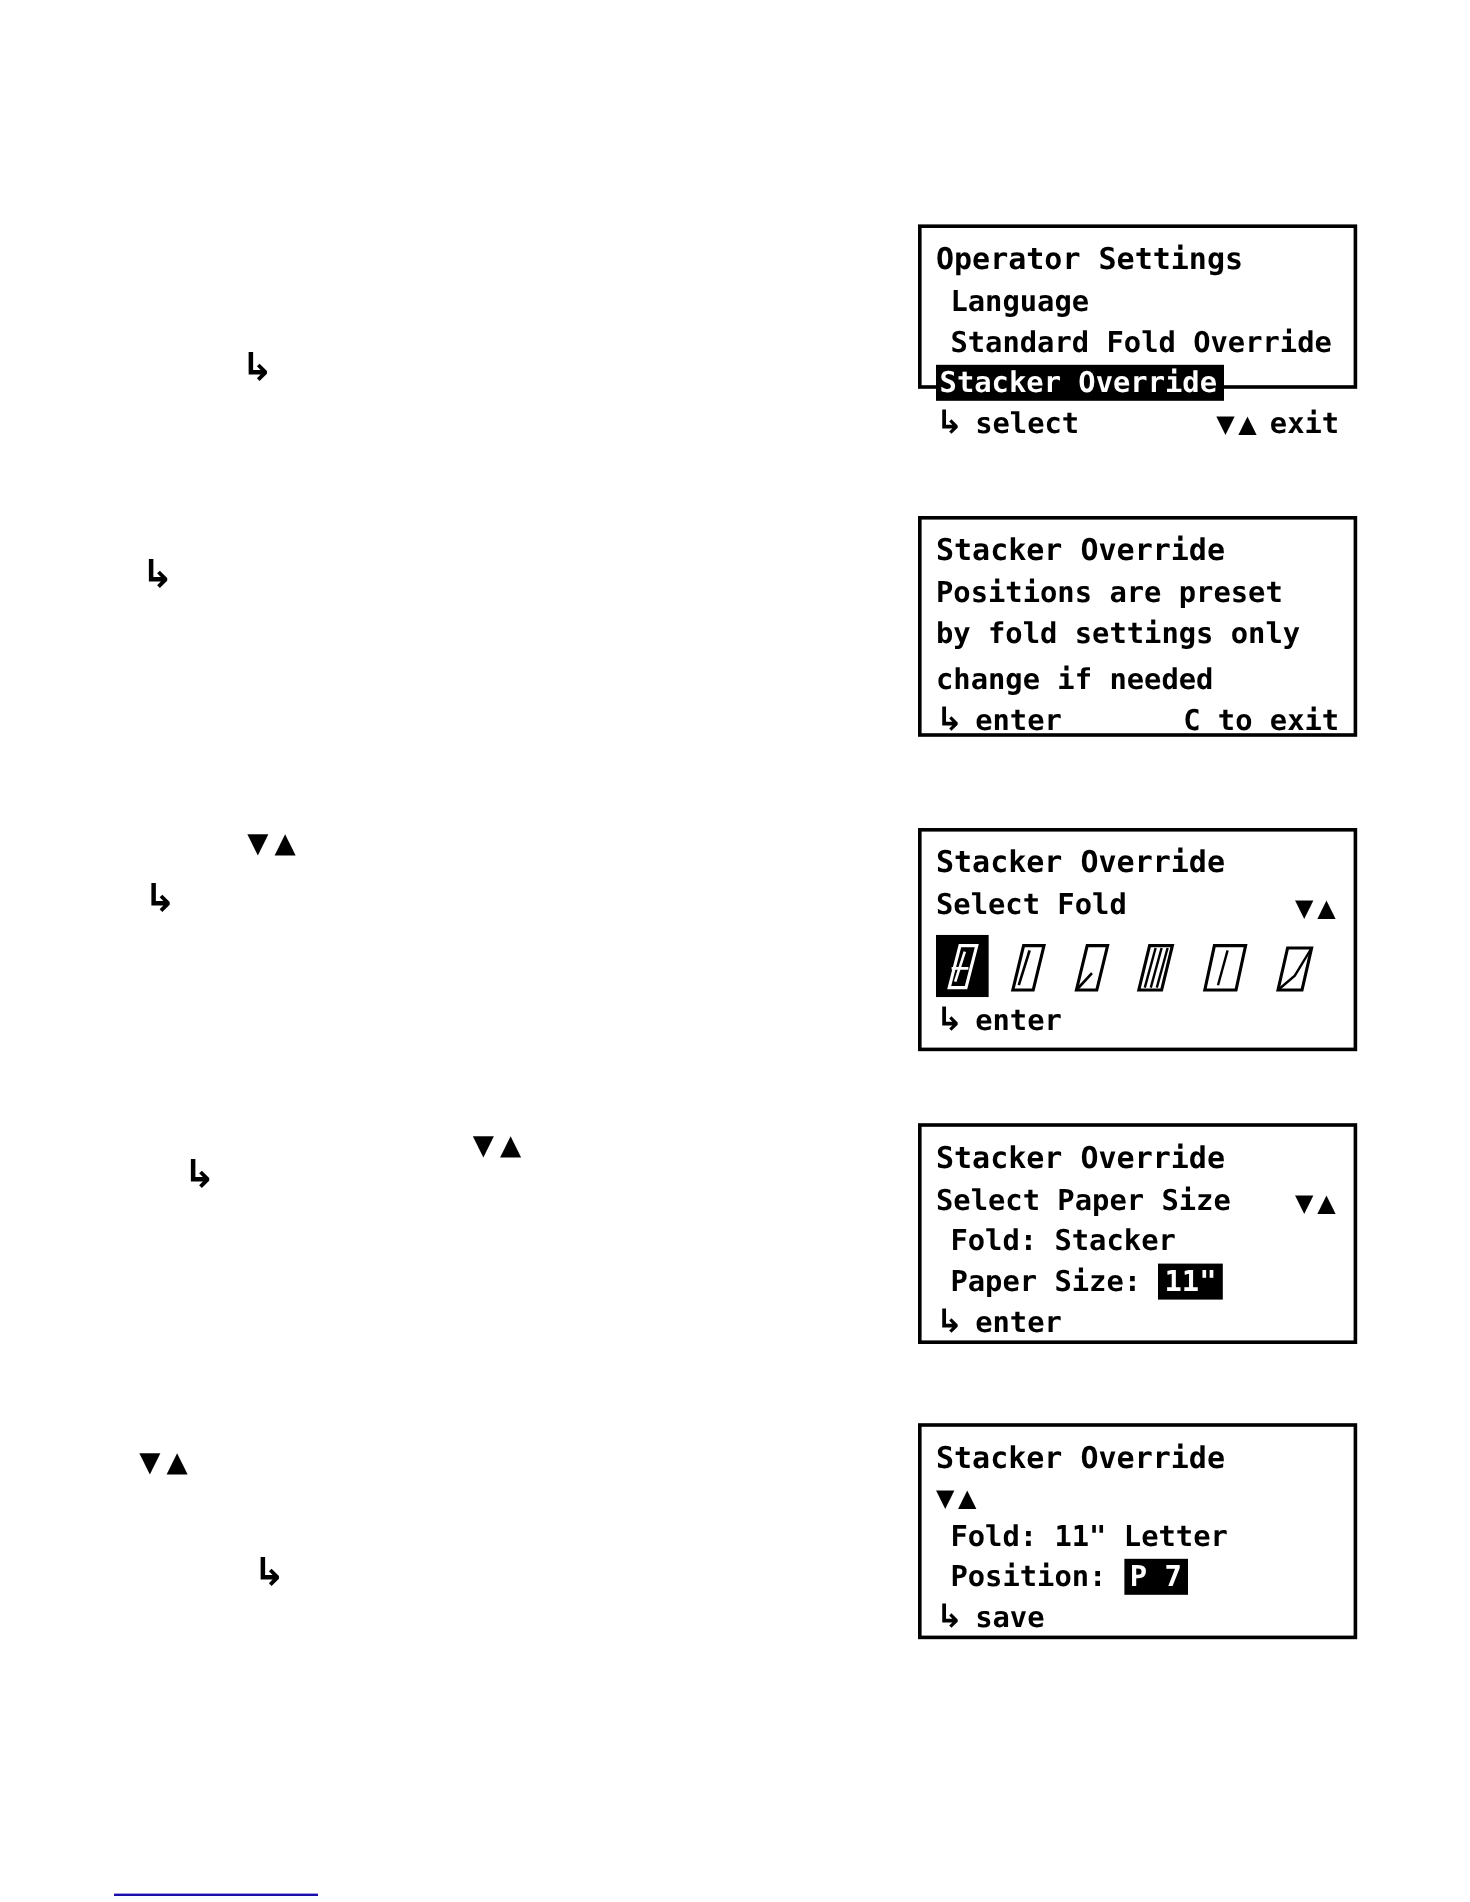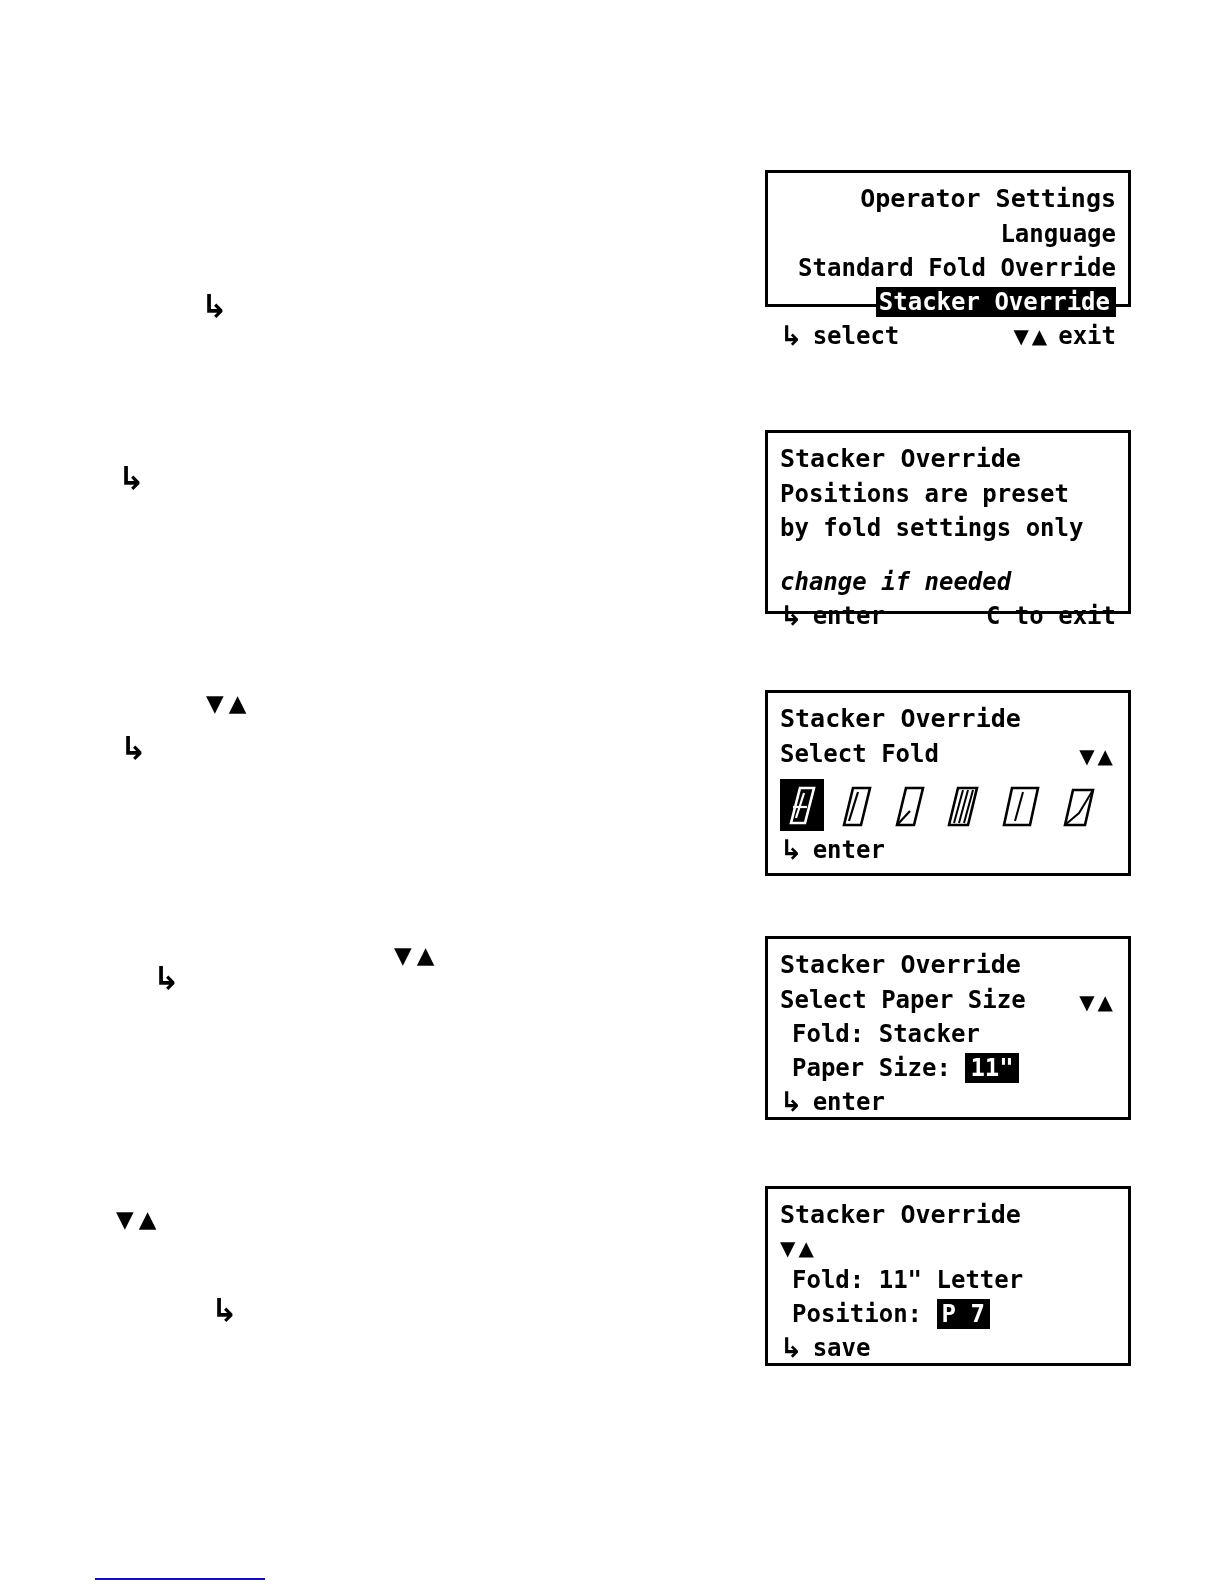--- a/index.html
+++ b/index.html
@@ -110,21 +110,21 @@
   .footer-link-line {
     position:absolute;
     height:2px;
   }
 </style>
 </head>
 <body>
 
 <div class="page">
 
-  <div class="lcd" style="top:170px;height:137px;text-align:right;">
+  <div class="lcd" style="top:187px;height:137px;">
     <div class="lcd-title">Operator Settings</div>
     <div class="lcd-line indent">Language</div>
     <div class="lcd-line indent">Standard Fold Override</div>
     <div class="lcd-line">
       <span class="hl">Stacker Override</span>
     </div>
     <div class="lcd-footer">
       <span class="fgroup">
         <span class="arr-inline">↳</span>
         <span>select</span>
@@ -133,21 +133,21 @@
         <span class="tri-inline">▼▲</span>
         <span>exit</span>
       </span>
     </div>
   </div>
 
   <div class="lcd" style="top:430px;height:184px;">
     <div class="lcd-title">Stacker Override</div>
     <div class="lcd-line">Positions are preset</div>
     <div class="lcd-line">by fold settings only</div>
-    <div class="lcd-line" style="margin-top:20px;font-style:italic;">change if needed</div>
+    <div class="lcd-line" style="margin-top:4px;">change if needed</div>
     <div class="lcd-footer">
       <span class="fgroup">
         <span class="arr-inline">↳</span>
         <span>enter</span>
       </span>
       <span class="fgroup">
         <span>C to exit</span>
       </span>
     </div>
   </div>

